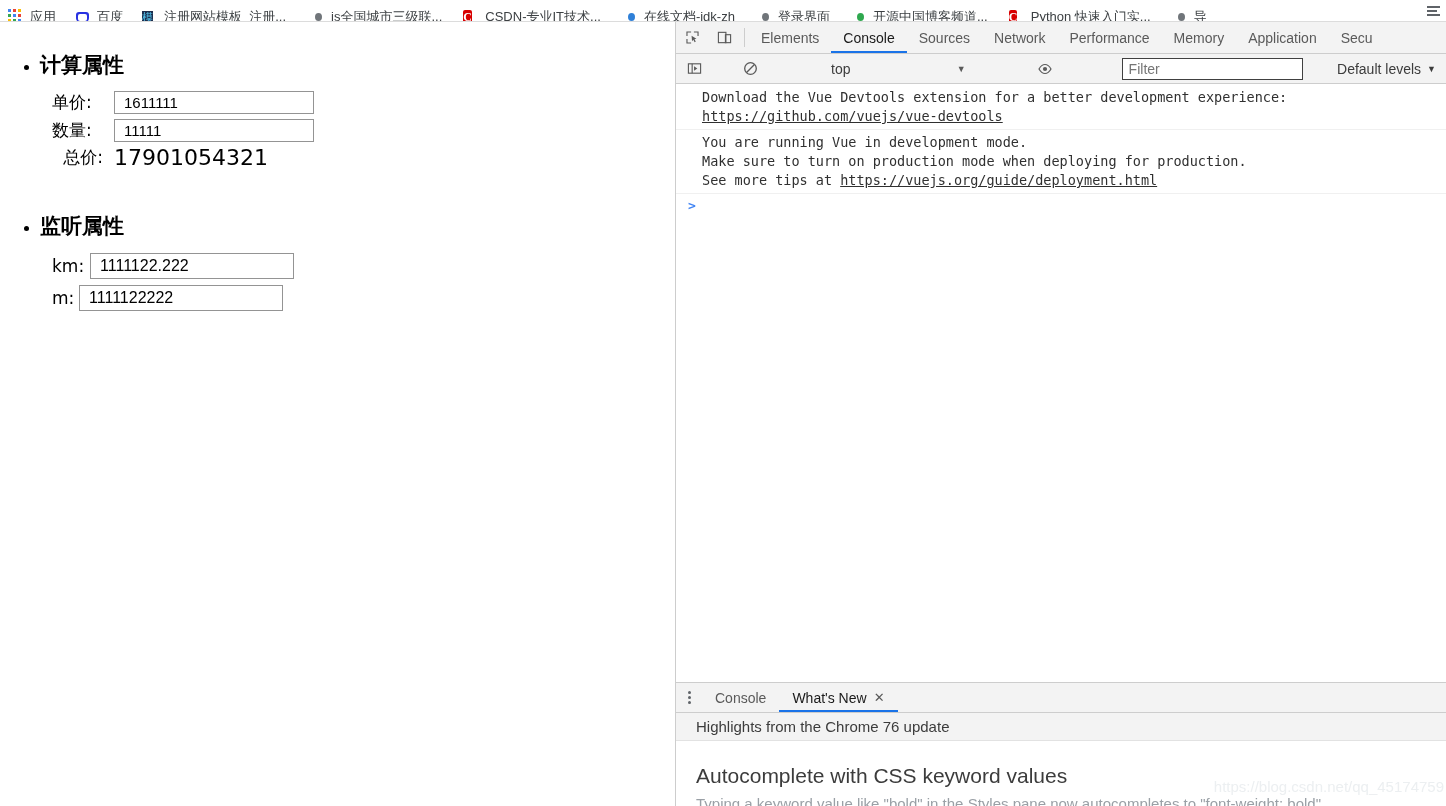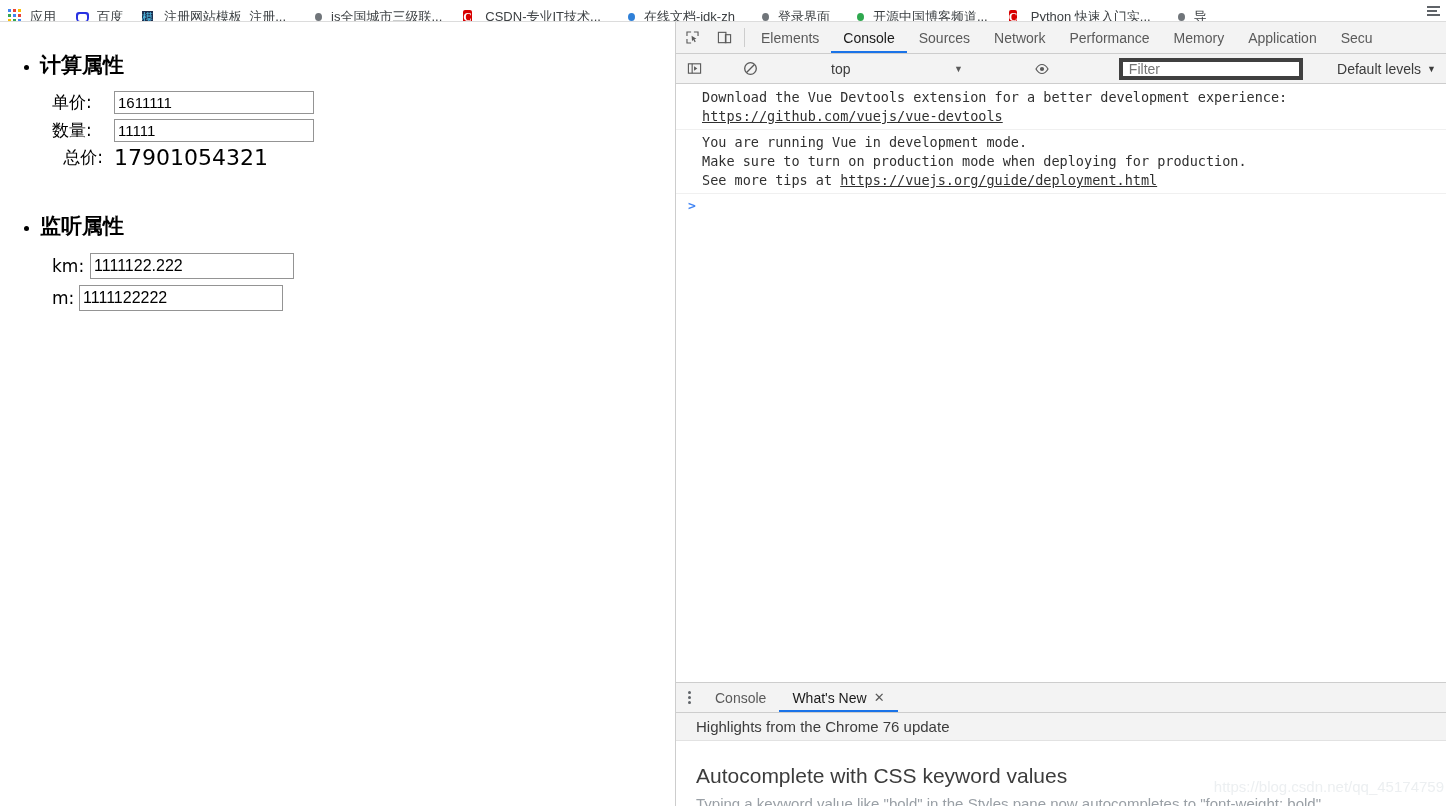--- a/index.html
+++ b/index.html
@@ -109,21 +109,21 @@
     font-family:"DejaVu Sans", sans-serif;
   }
   .field-row .lbl { white-space:nowrap; }
   .field-row input {
     font-family:"Liberation Sans", sans-serif;
     font-size: 15px;
     color:#000;
     border: 1px solid #949494;
     background:#fff;
     height: 23px;
-    padding: 1px 3px;
+    padding: 1px 9px;
     outline: none;
   }
   .calc-rows { margin-top: 12px; }
   .calc-rows .lbl { width: 62px; }
   .calc-rows input { width: 200px; }
   .row-total { height: 26px; text-align: center; }
   .row-total .val { font-size: 22px; }
 
   .watch-rows { margin-top: 13px; }
   .watch-rows .r-km .lbl { width: 38px; }
@@ -171,21 +171,21 @@
   }
   .ctx-select {
     display:flex; align-items:center;
     width:160px; height:22px; padding-left:8px;
     font-size:14px; color:#3c3c3c;
     position:relative;
   }
   .ctx-select .caret { position:absolute; right:6px; font-size:9px; color:#5a5a5a; }
   .filter-input {
     flex:1 1 auto; height:22px; margin:0 0 0 4px;
-    border:4px solid #404040; background:#fff;
+    border:1px solid #404040; background:#fff;
     font-size:14px; color:#9a9a9a;
     padding:0 6px; outline:none; min-width:20px;
     font-family:"Liberation Sans", sans-serif;
   }
   .levels {
     display:flex; align-items:center; gap:6px;
     font-size:14px; color:#3c3c3c;
     padding:0 10px; white-space:nowrap;
   }
   .levels .caret { font-size:9px; }

